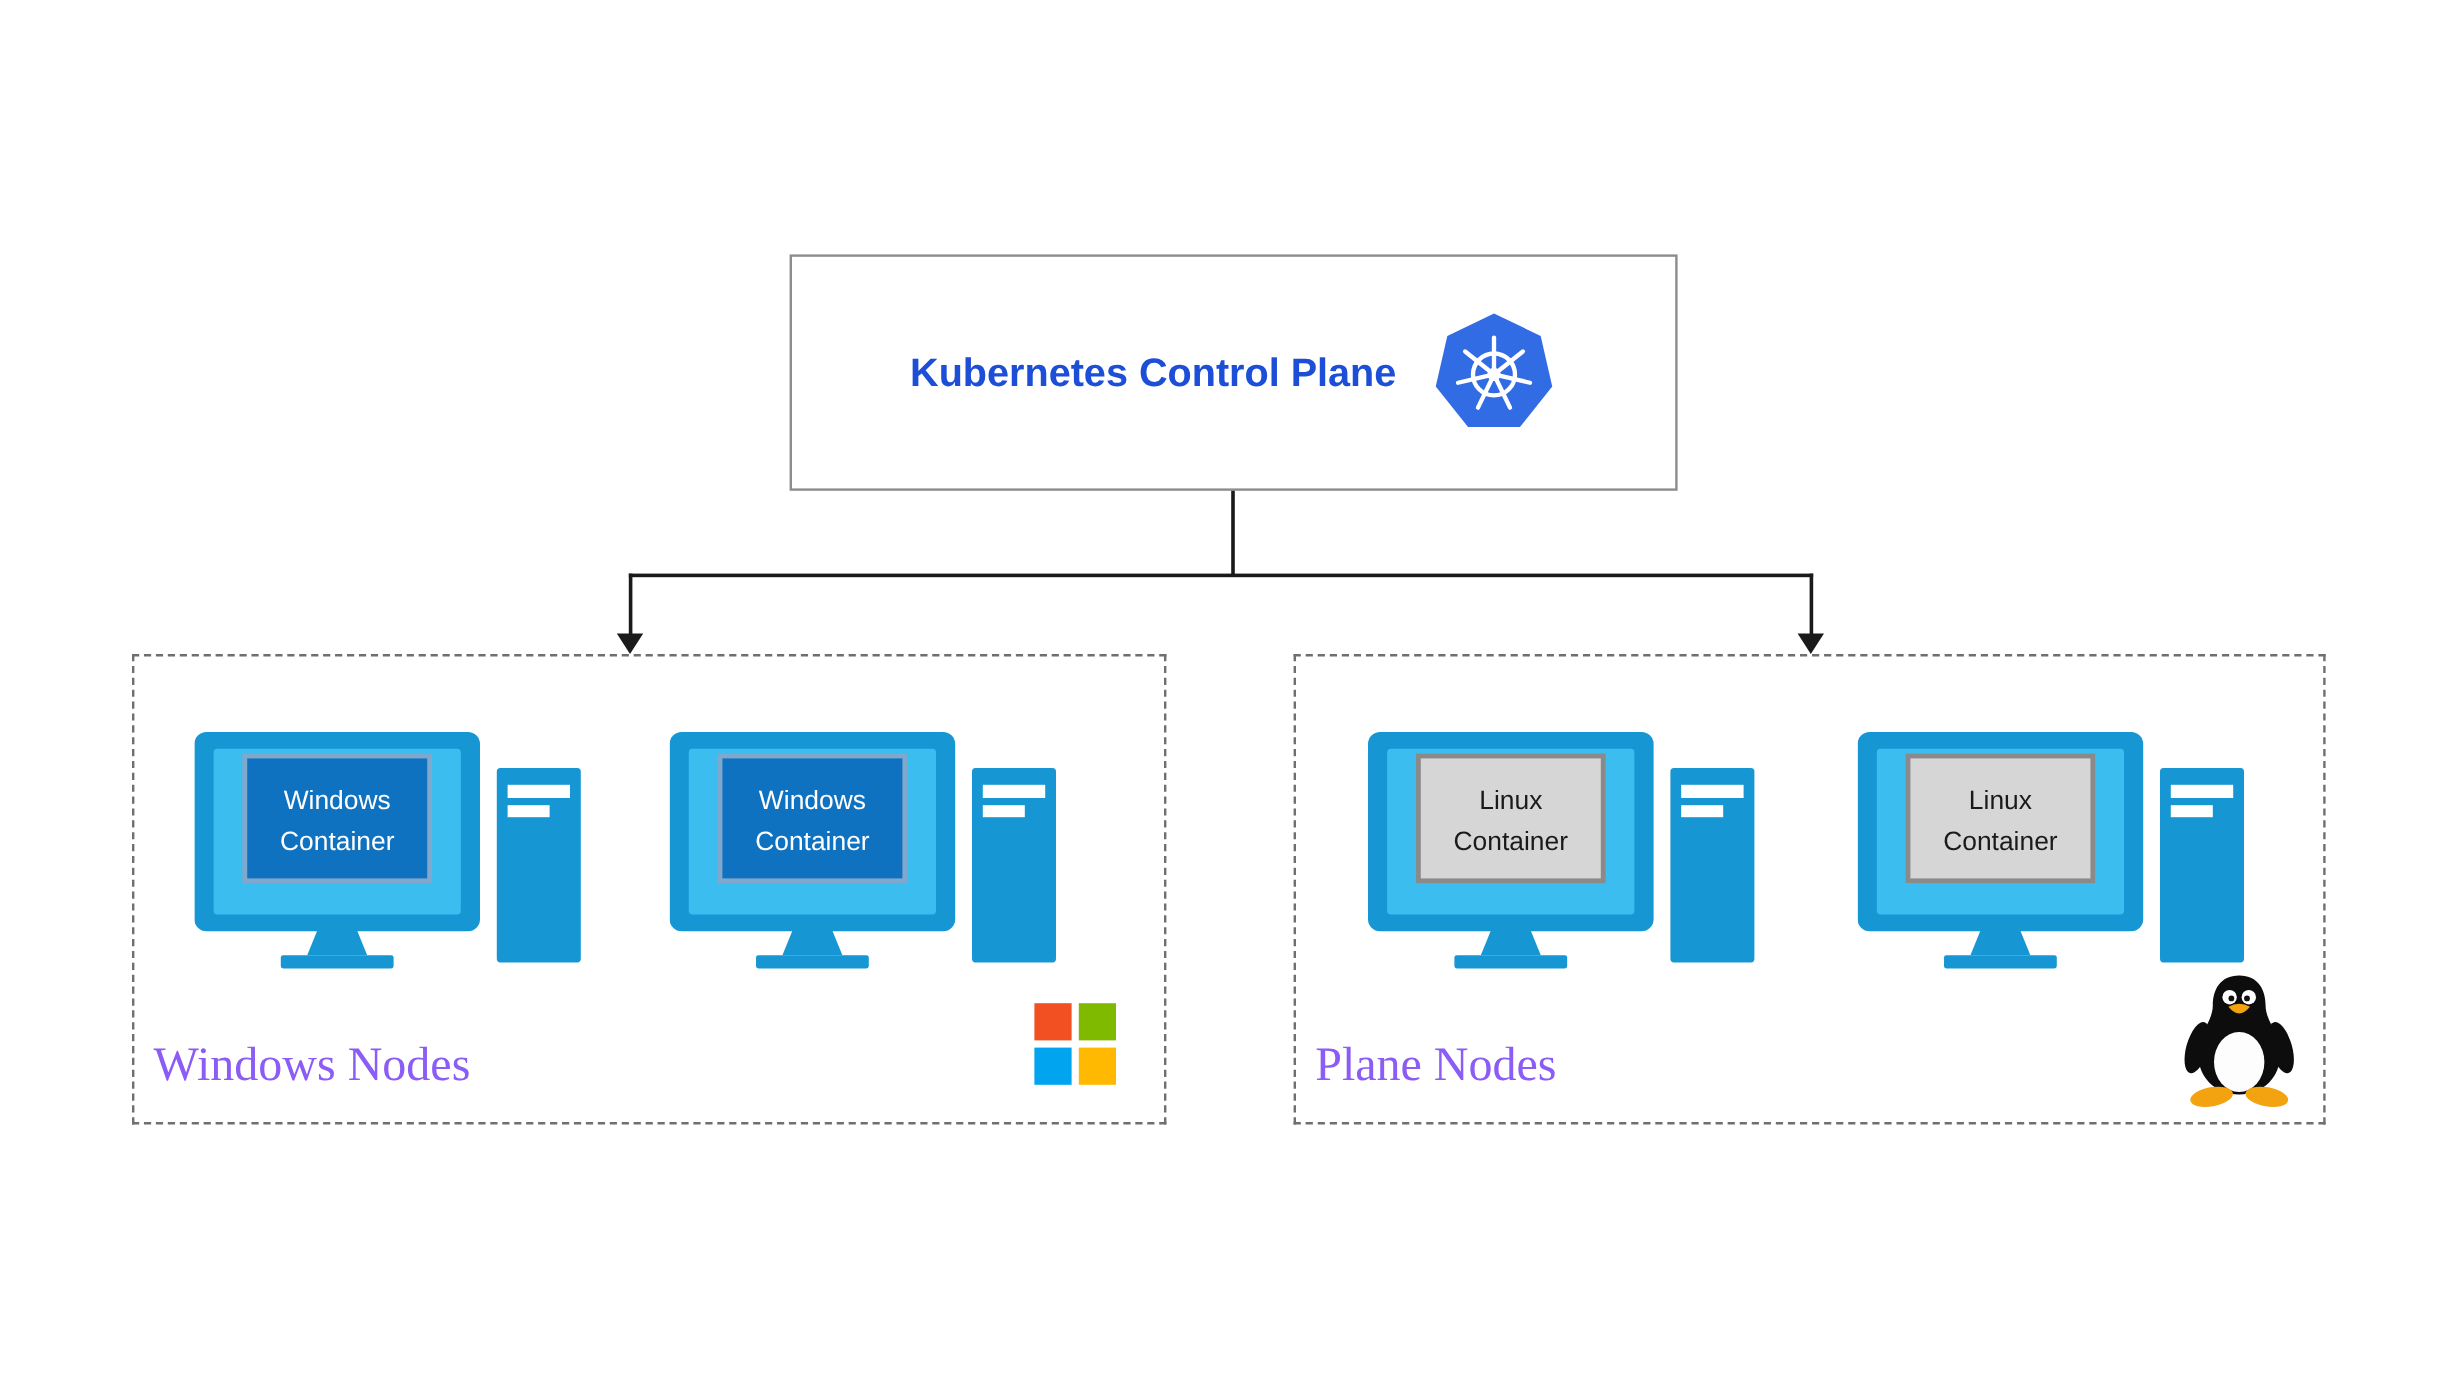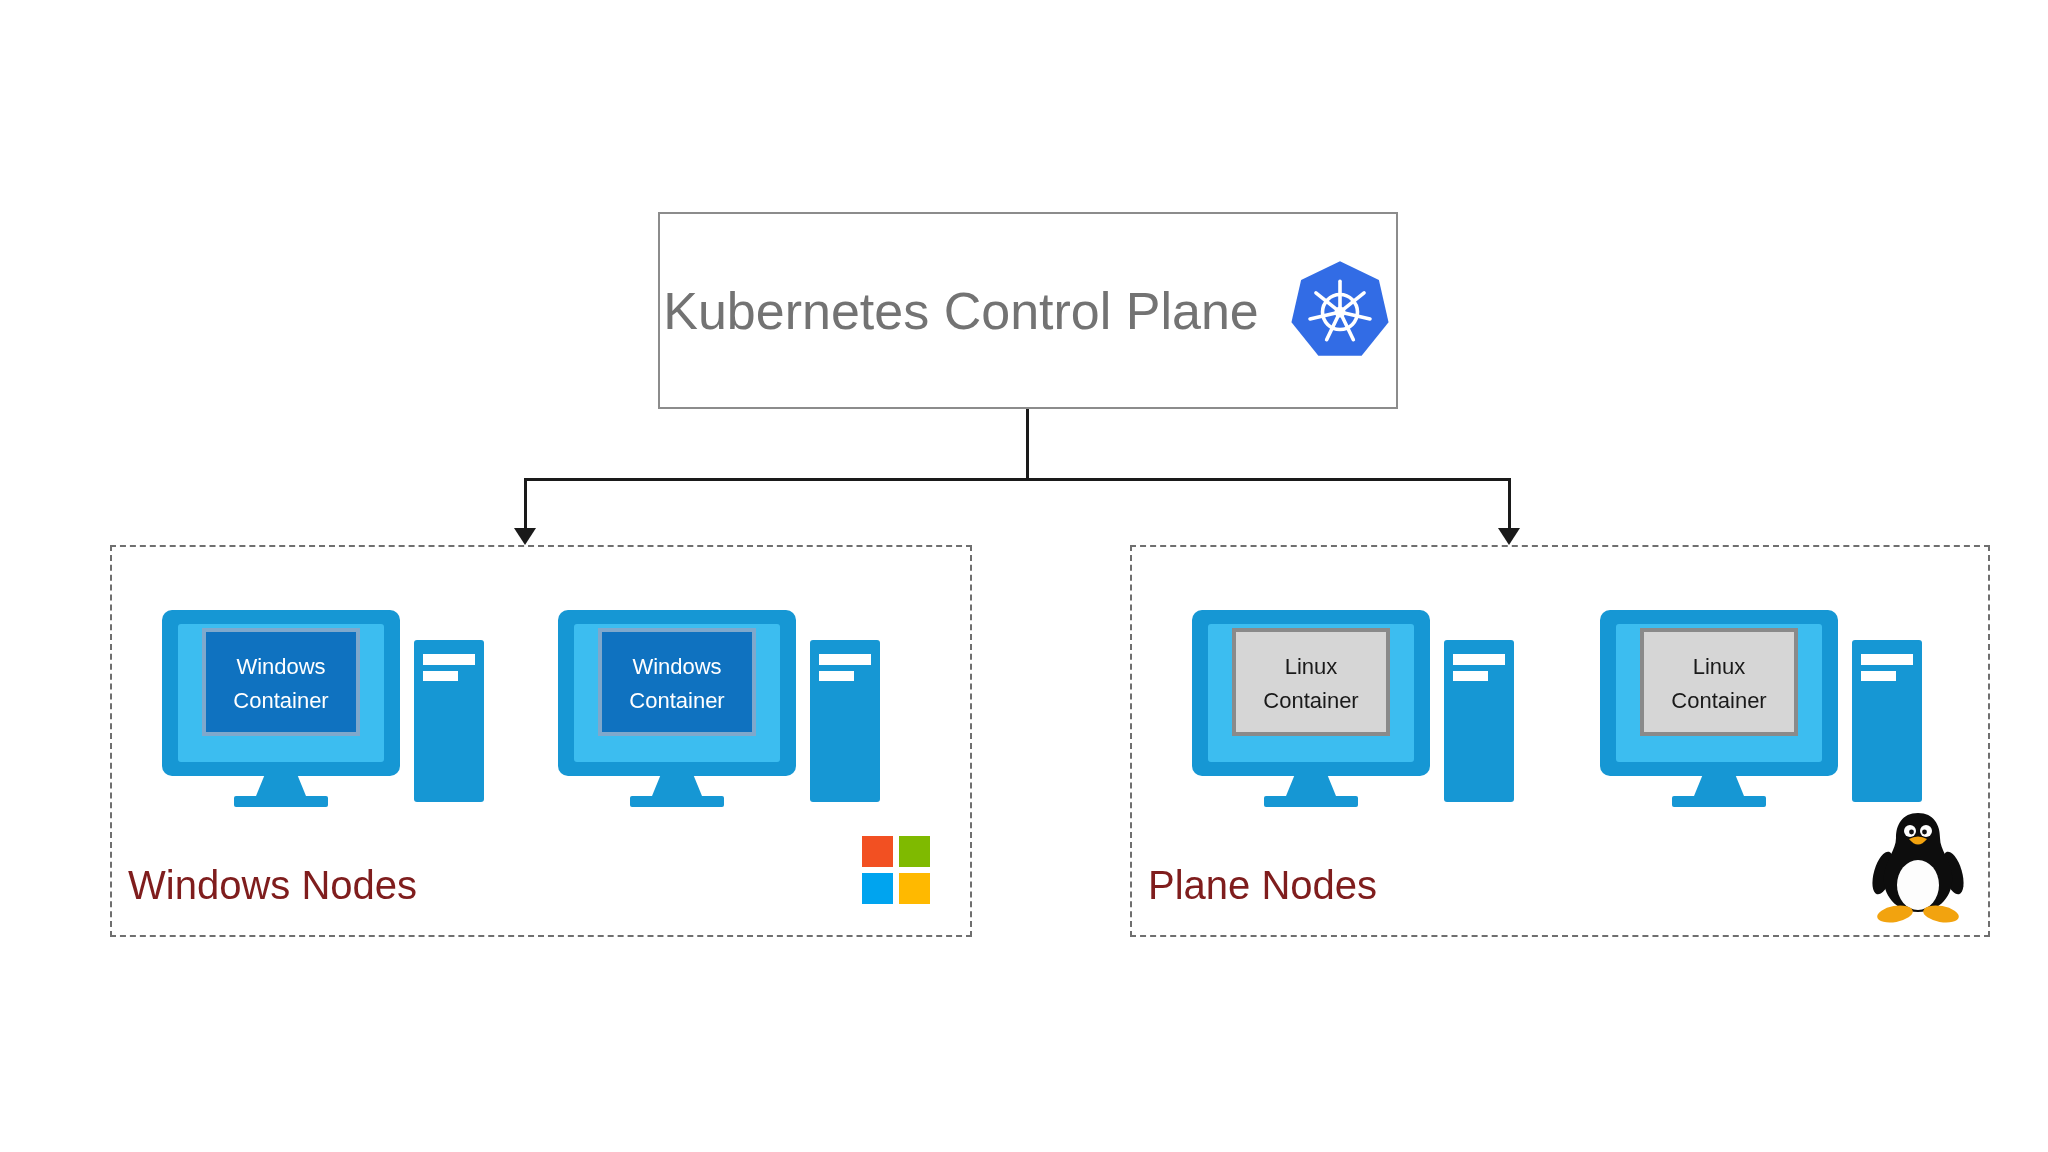--- a/index.html
+++ b/index.html
@@ -10,36 +10,36 @@
     color:#1a1a1a;
   }
   .canvas { position:relative; width:2048px; height:1152px; background:#fff; overflow:hidden; }
 
   
   .cp-box {
     position:absolute; left:658px; top:212px; width:740px; height:197px;
     border:2px solid #8c8c8c; background:#fff;
     display:flex; align-items:center; justify-content:center; gap:28px;
   }
-  .cp-label { font-size:52px; color:#737373; white-space:nowrap; }
+  .cp-label { font-size:33px; color:#1d4ed8; white-space:nowrap;font-weight:bold; }
   .k8s { width:106px; height:106px; flex:0 0 auto; }
 
   
   .line { position:absolute; background:#1a1a1a; }
   .line.v { width:3px; }
   .line.h { height:3px; }
   .arrowhead {
     position:absolute; width:0; height:0;
     border-left:11px solid transparent; border-right:11px solid transparent;
     border-top:17px solid #1a1a1a;
   }
 
   
   .group-box { position:absolute; border:2px dashed #6f6f6f; background:#fff; }
-  .group-label { position:absolute; left:16px; top:316px; font-size:40px; color:#7f1d1d; white-space:nowrap; }
+  .group-label { position:absolute; left:16px; top:316px; font-size:40px; color:#8b5cf6; white-space:nowrap;font-family:Liberation Serif, serif; }
 
   
   .machine { position:absolute; width:330px; height:205px; }
   .machine .frame  { fill:#1697d4; }
   .machine .screen { fill:#3cbdf0; }
   .machine.win  .cbox { fill:#0f72c0; stroke:#7fa8cc; stroke-width:4; }
   .machine.linux .cbox { fill:#d6d6d6; stroke:#8a8a8a; stroke-width:4; }
   .machine .ctext { font-family:"Liberation Sans","DejaVu Sans",sans-serif; font-size:22px; }
   .machine.win  .ctext { fill:#ffffff; }
   .machine.linux .ctext { fill:#1a1a1a; }
@@ -117,21 +117,21 @@
     <div class="ms-logo">
       <span class="sq r"></span>
       <span class="sq g"></span>
       <span class="sq b"></span>
       <span class="sq y"></span>
     </div>
 
     <span class="group-label">Windows Nodes</span>
   </div>
 
-  <div class="group-box" style="left:1130px; top:545px; width:860px; height:392px;">
+  <div class="group-box" style="left:1078px; top:545px; width:860px; height:392px;">
 
     <svg class="machine linux" style="left:60px; top:63px;" viewBox="0 0 330 205">
       <rect class="frame" x="0" y="0" width="238" height="166" rx="10"></rect>
       <rect class="screen" x="16" y="14" width="206" height="138" rx="3"></rect>
       <rect class="cbox" x="42" y="20" width="154" height="104"></rect>
       <text class="ctext" x="119" y="64" text-anchor="middle">Linux</text>
       <text class="ctext" x="119" y="98" text-anchor="middle">Container</text>
       <polygon class="frame" points="103,164 135,164 144,186 94,186"></polygon>
       <rect class="frame" x="72" y="186" width="94" height="11" rx="2"></rect>
       <rect class="frame" x="252" y="30" width="70" height="162" rx="3"></rect>

